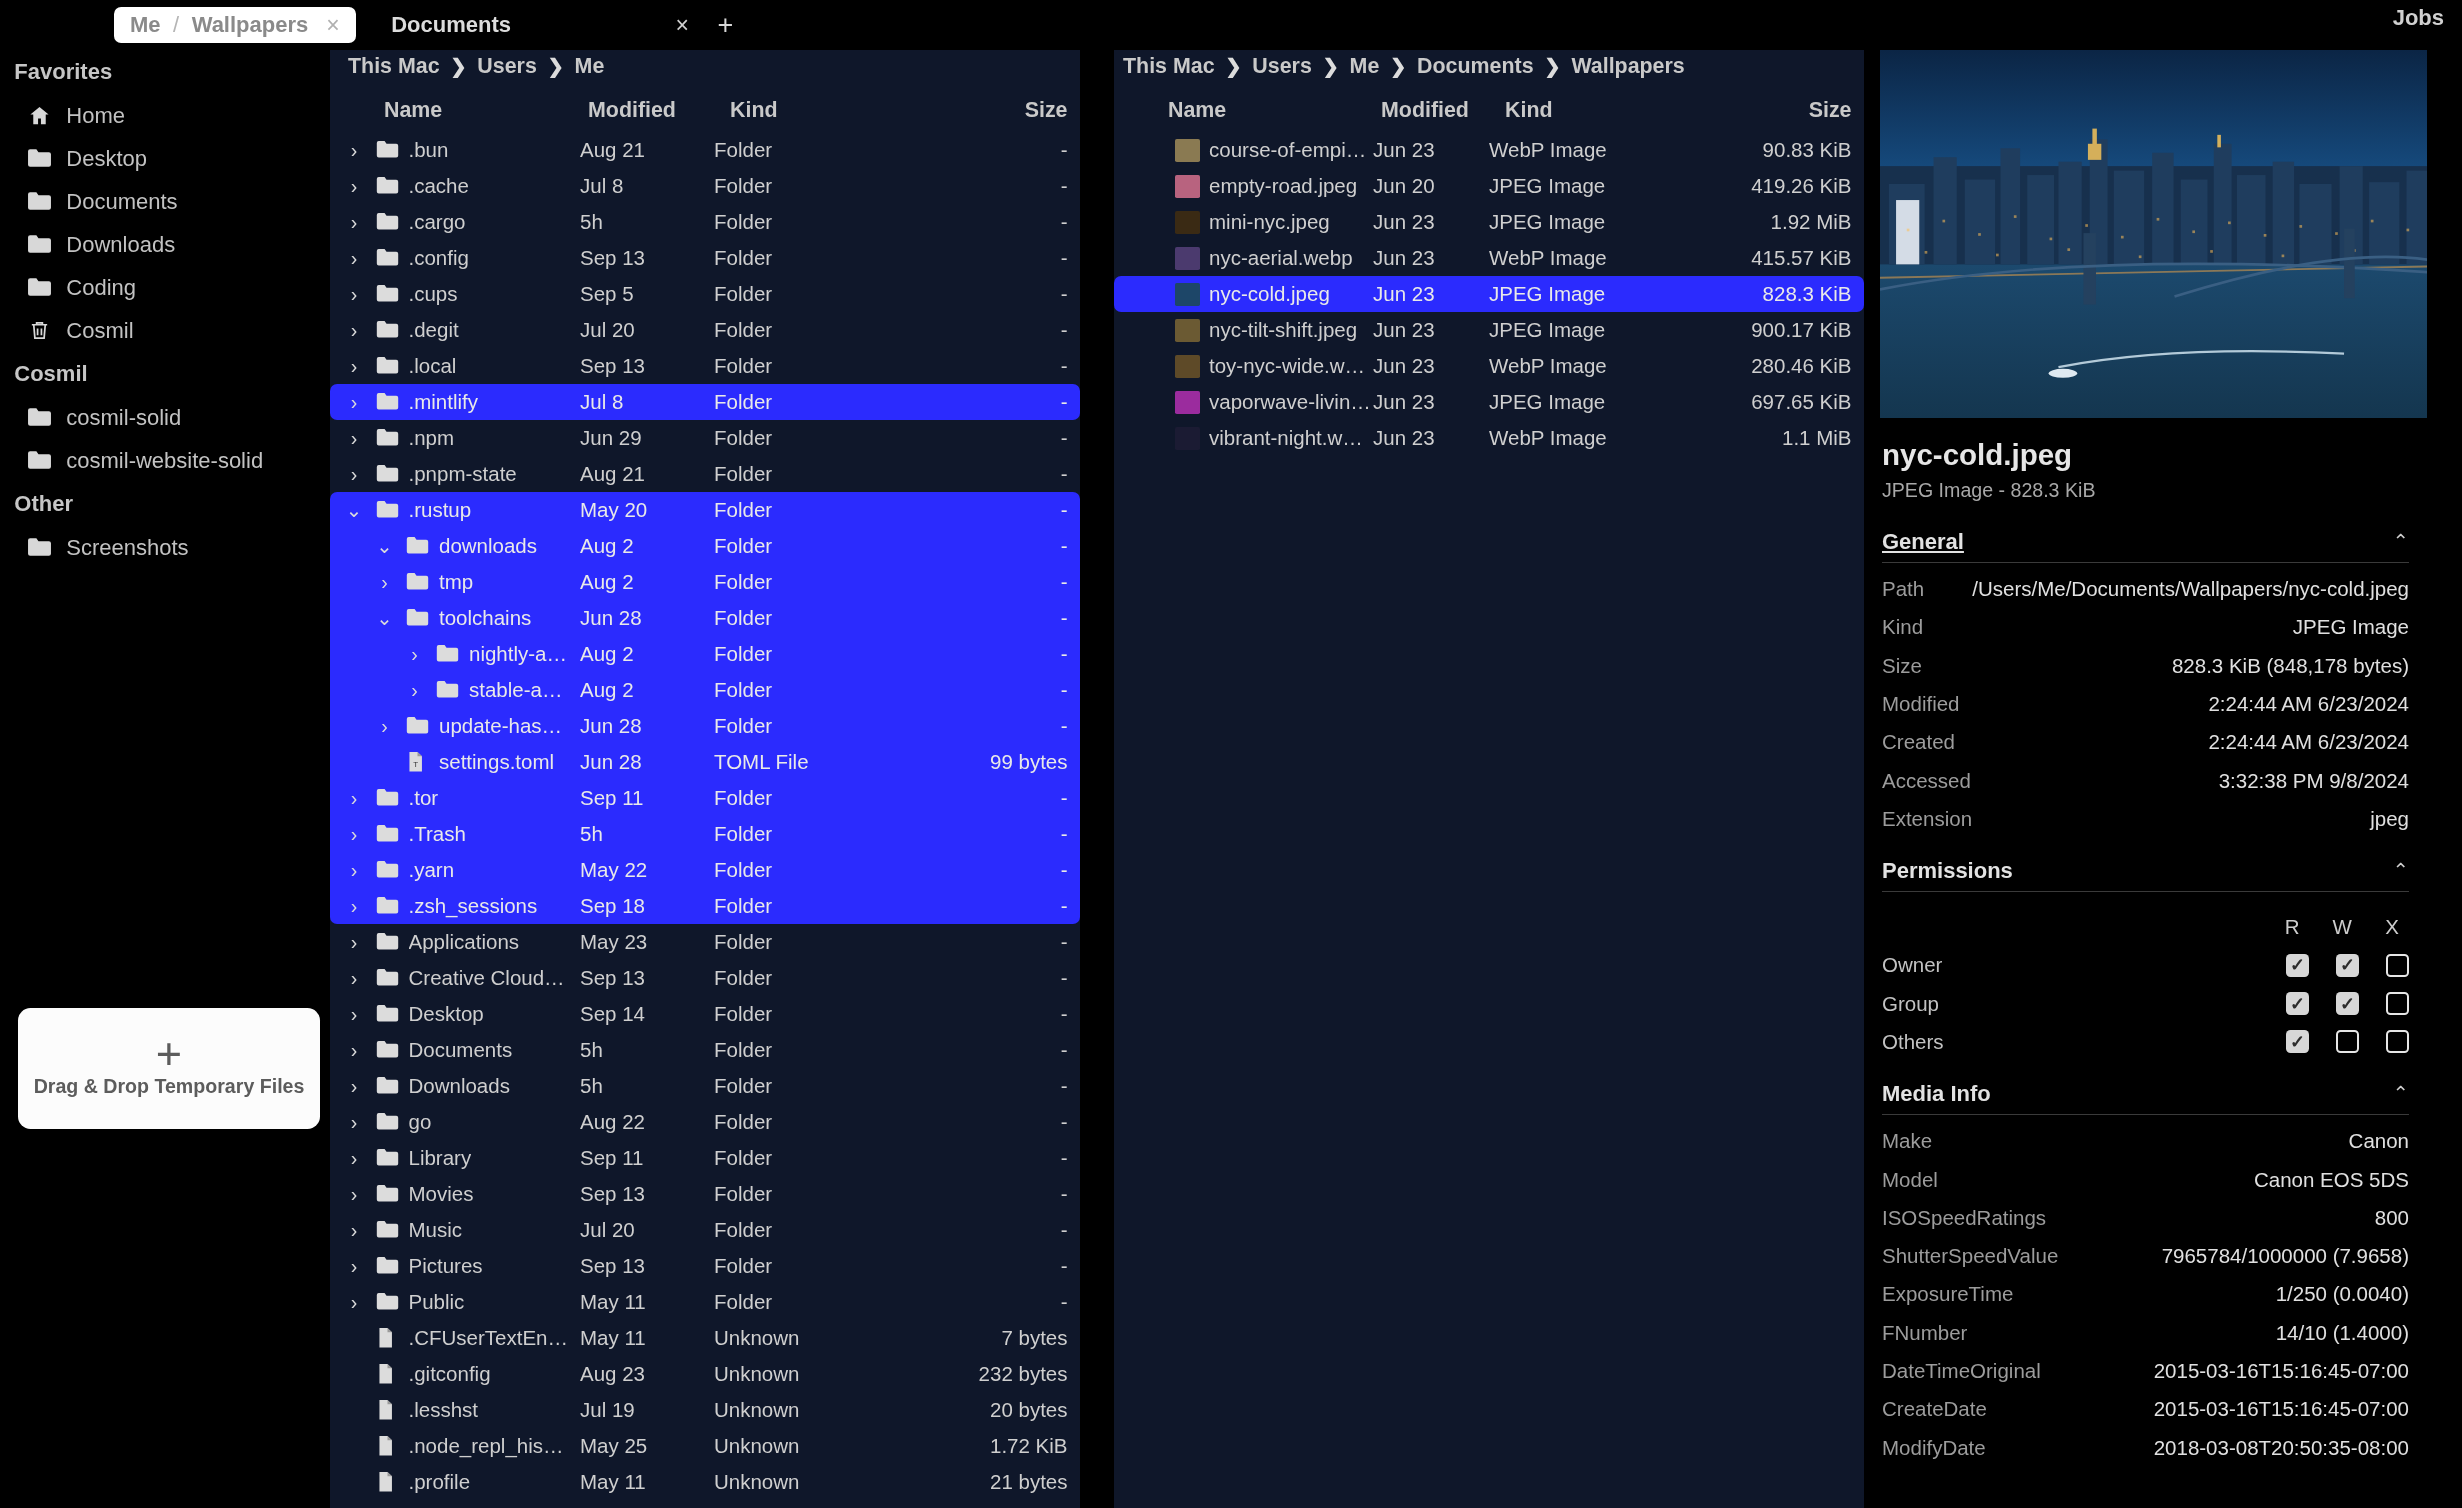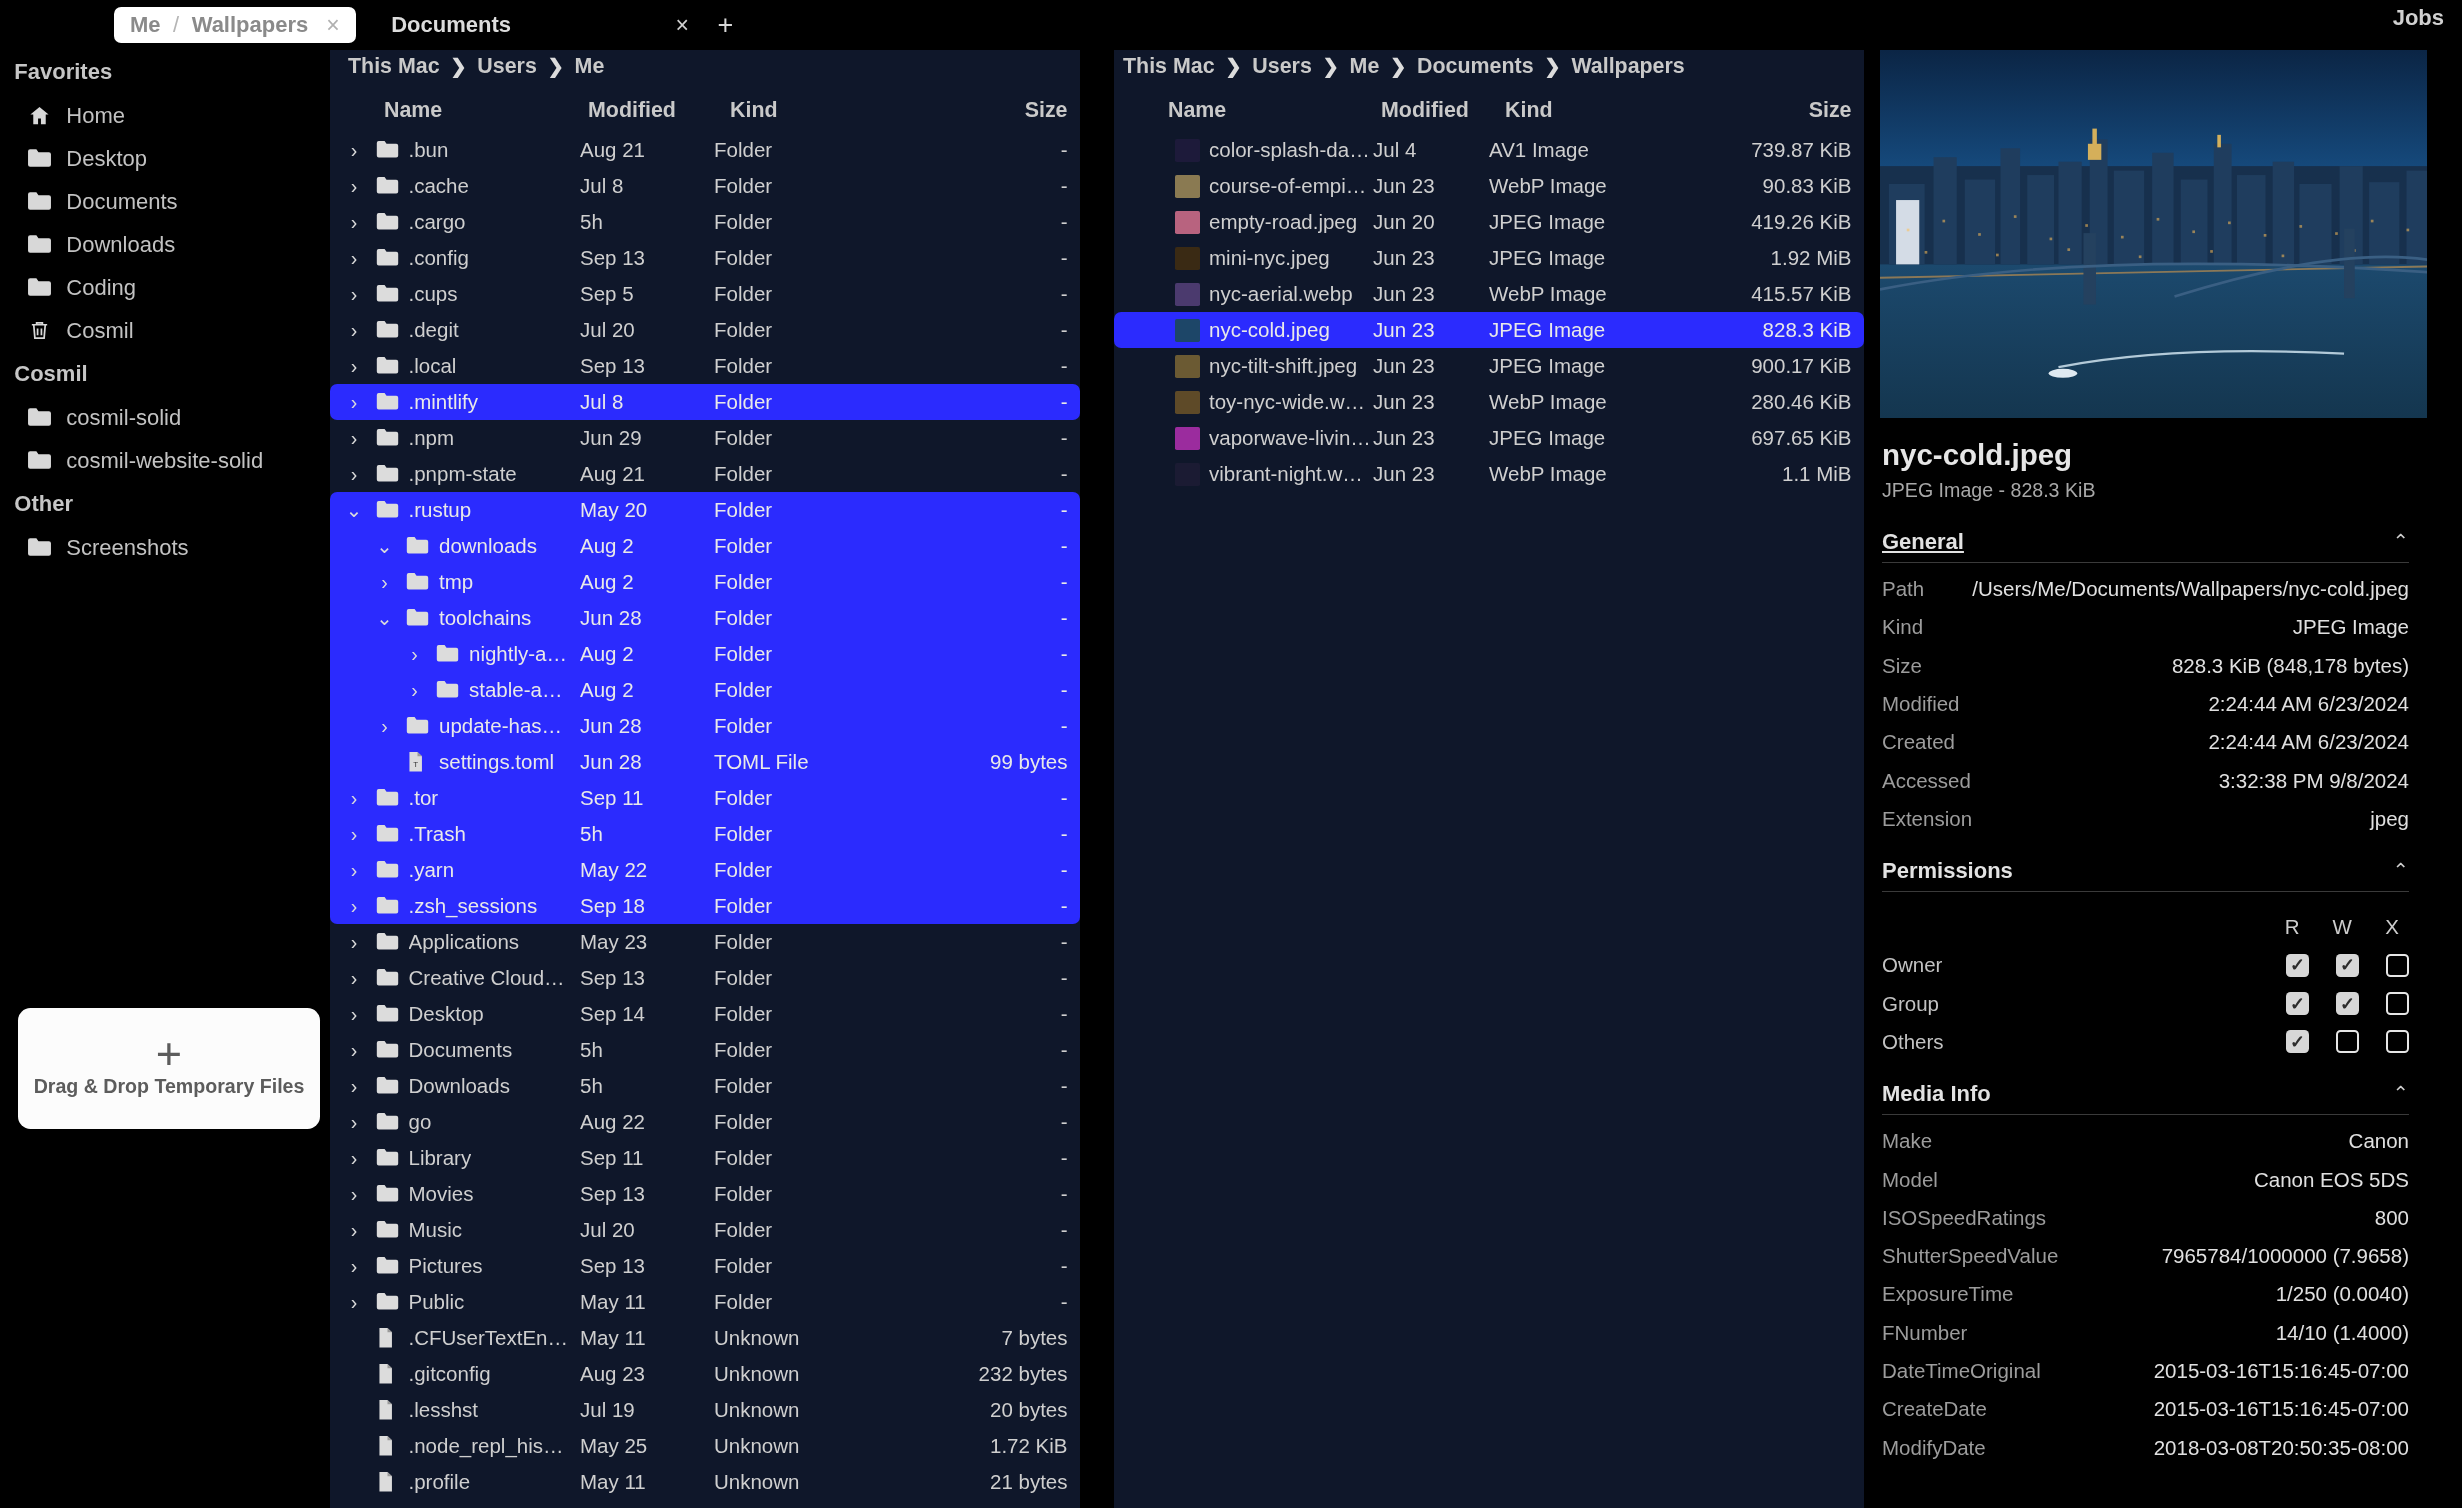--- a/index.html
+++ b/index.html
@@ -741,29 +741,20 @@
         <span class="chev">❯</span>
         <span>Wallpapers</span>
       </div>
     <div class="colhead">
       <div class="c-name">Name</div>
       <div class="c-mod">Modified</div>
       <div class="c-kind">Kind</div>
       <div class="c-size">Size</div>
     </div>
     <div class="rows" id="rows-right">
-        <div class="row">
-          <div class="c-name">
-            <span class="thumb" style="background:#1d1a3a"></span>
-            <span class="nm">color-splash-da…</span>
-          </div>
-          <div class="c-mod">Jul 4</div>
-          <div class="c-kind">AV1 Image</div>
-          <div class="c-size">739.87 KiB</div>
-        </div>
         <div class="row">
           <div class="c-name">
             <span class="thumb" style="background:#8a7a52"></span>
             <span class="nm">course-of-empi…</span>
           </div>
           <div class="c-mod">Jun 23</div>
           <div class="c-kind">WebP Image</div>
           <div class="c-size">90.83 KiB</div>
         </div>
         <div class="row">

